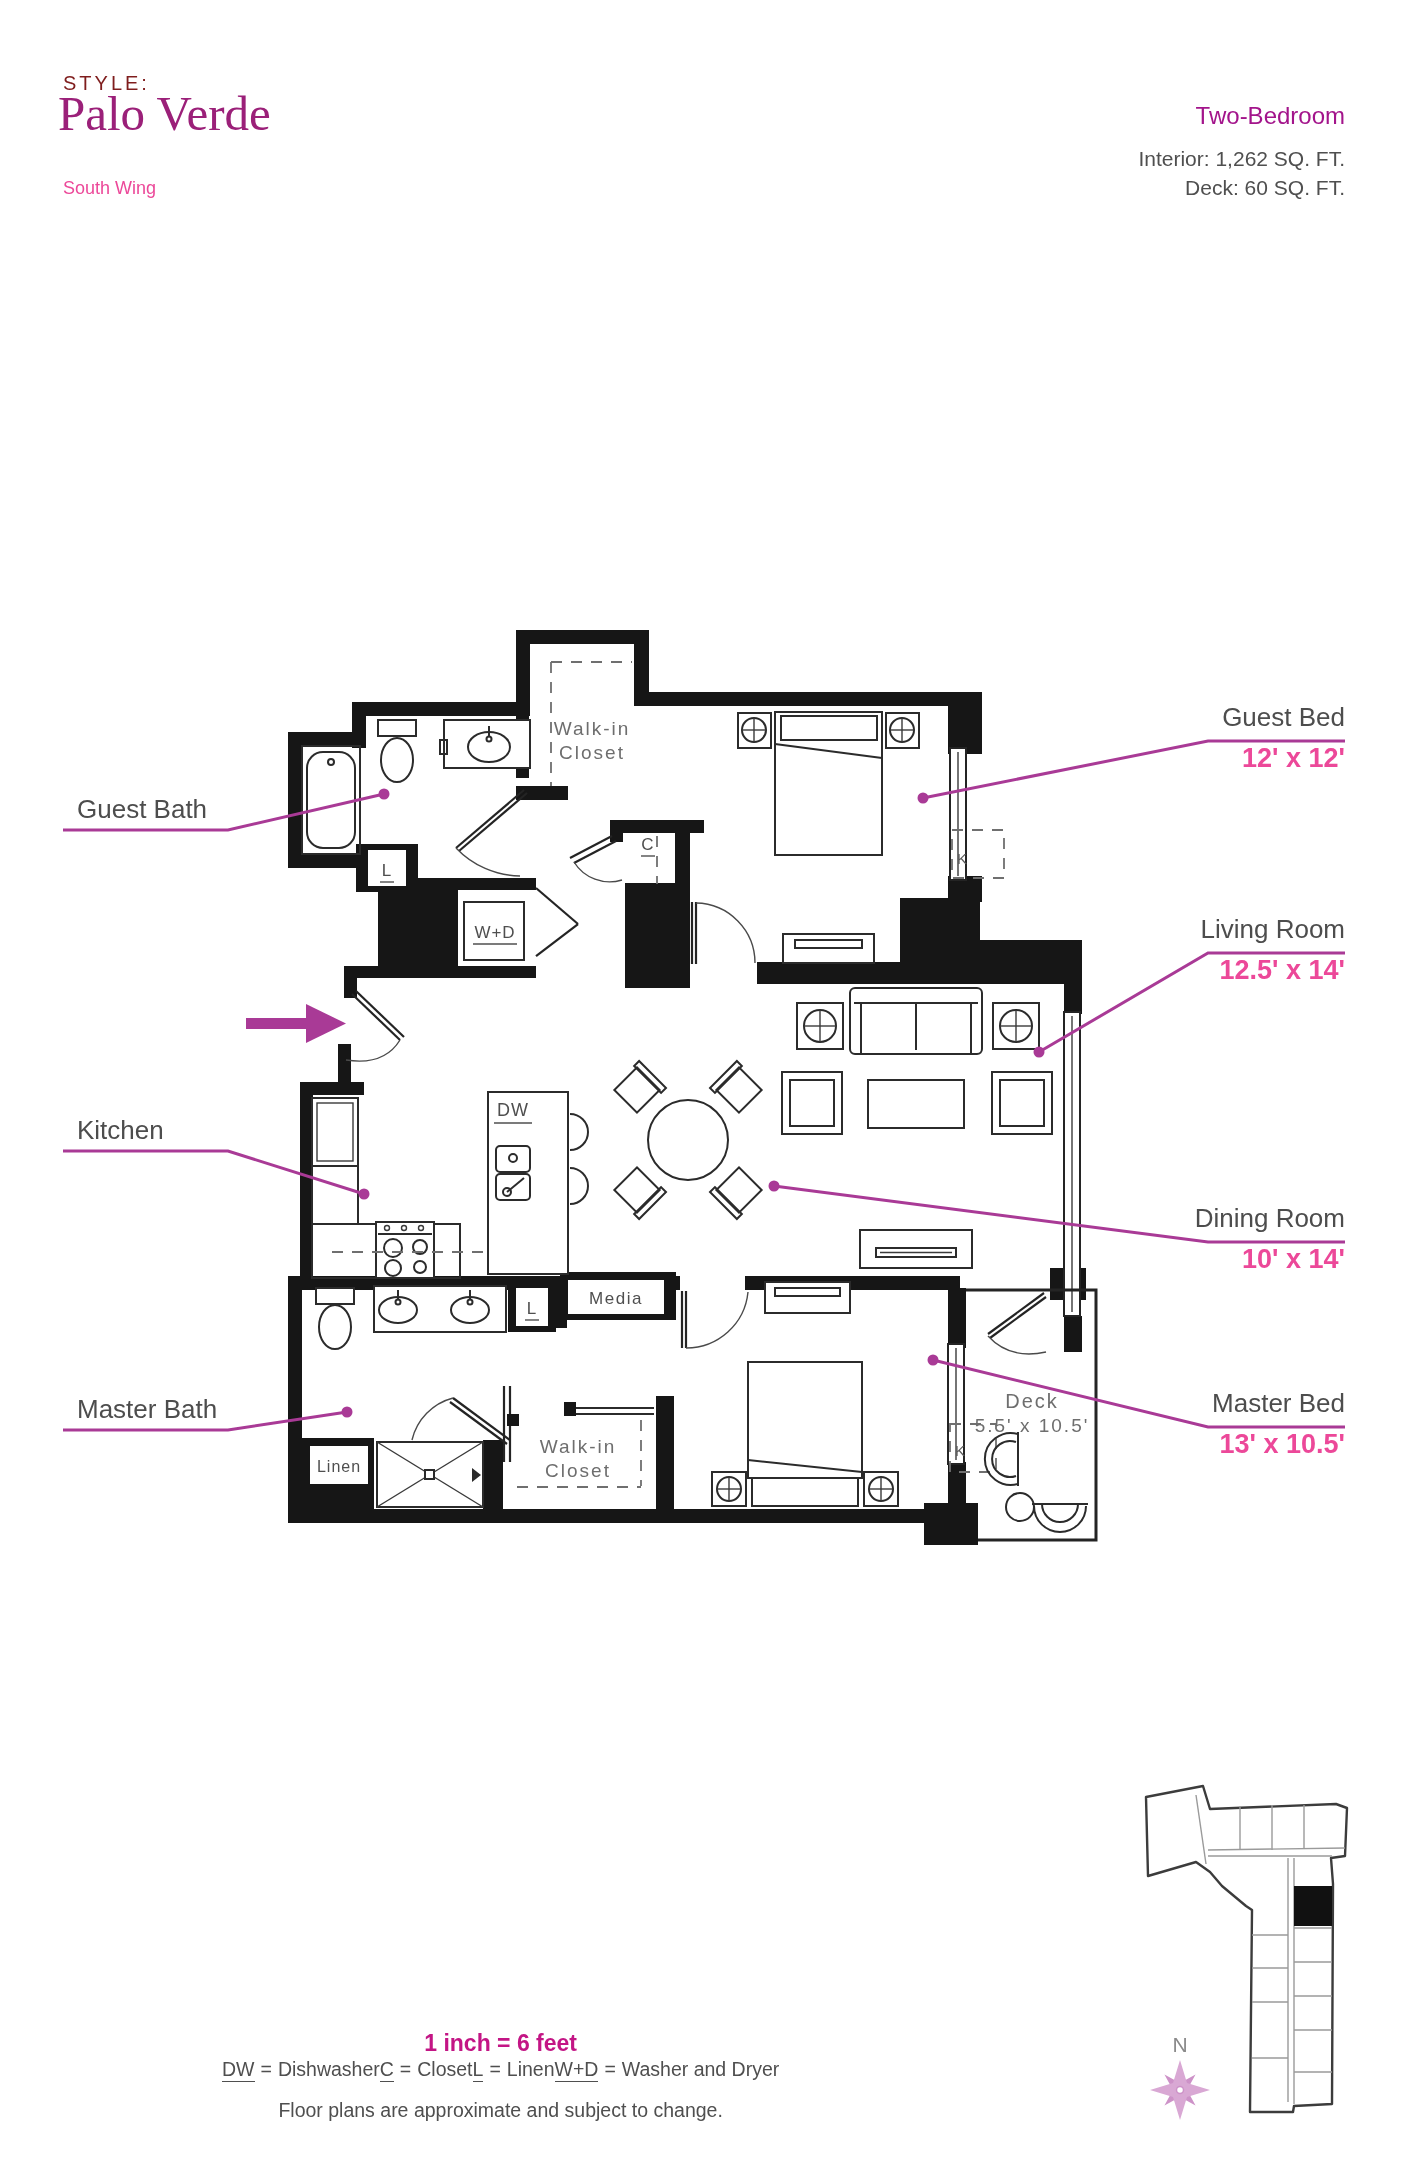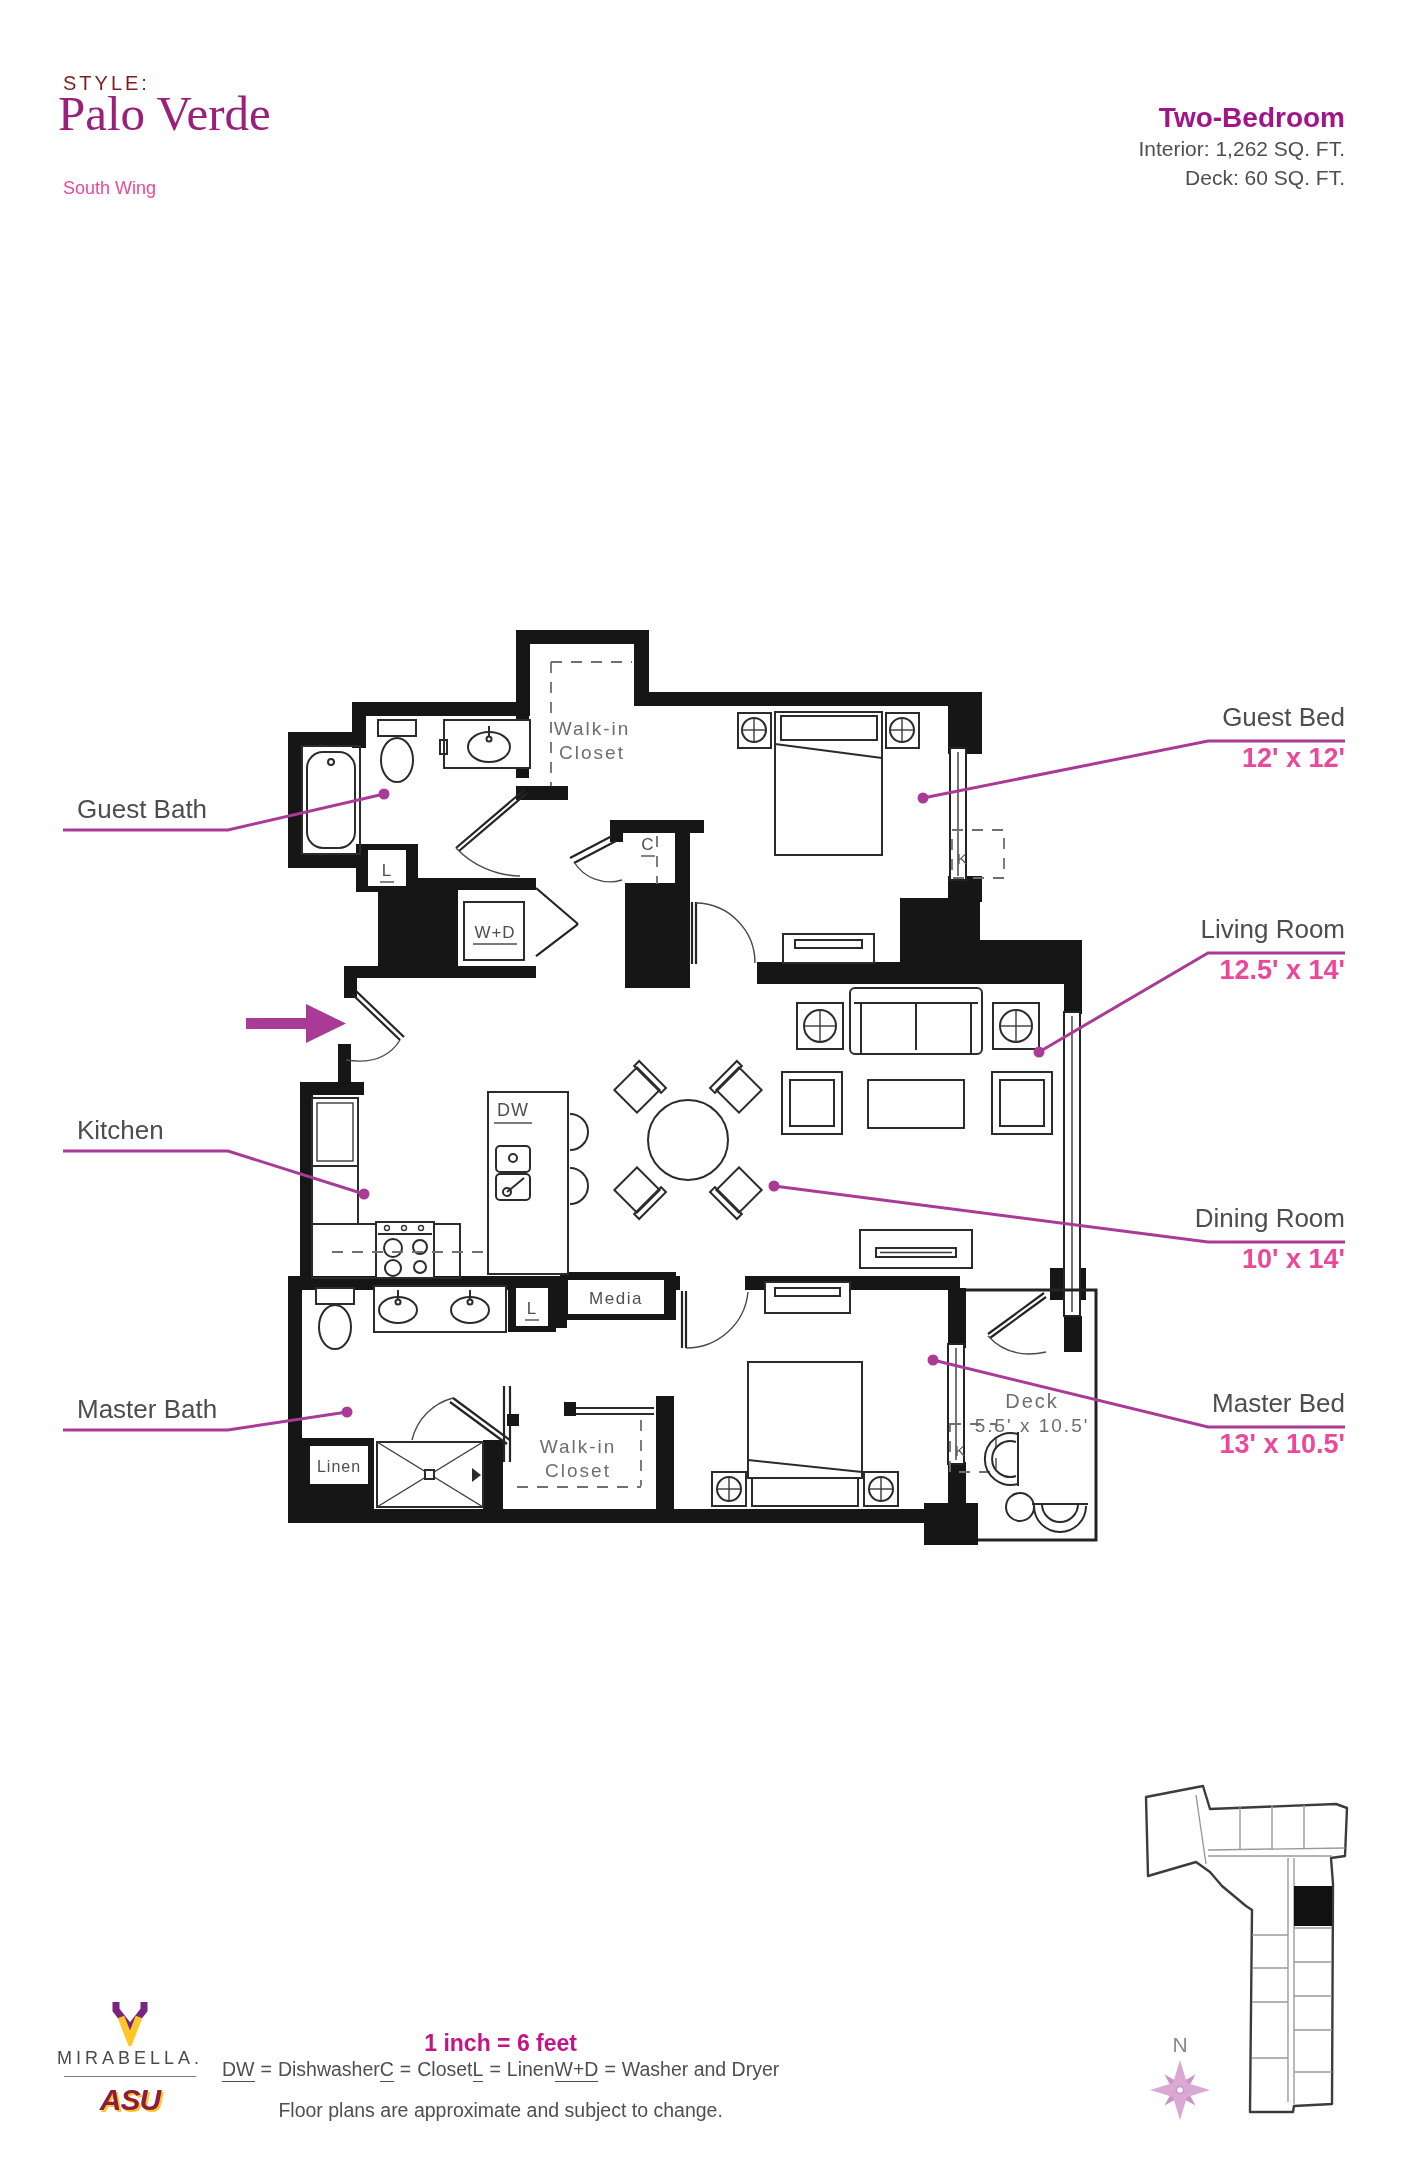--- a/index.html
+++ b/index.html
@@ -29,21 +29,21 @@
   .map-unit{fill:#111111;}
   .compass-main{fill:var(--c-compass,#D9A8D4);}
   .compass-small{fill:var(--c-compass2,#CD92C8);}
   .ntext{fill:#8a8a8a;font-size:21px;text-anchor:middle;}
   
   .style-label{left:63px;top:72px;font-size:20px;letter-spacing:3px;color:#7f1d1d;}
   .title{left:58px;top:88px;font-family:"Liberation Serif","DejaVu Serif",serif;
          font-size:49px;line-height:1.05;color:var(--c-title,#9B2079);}
   .subtitle{left:63px;top:178px;font-size:18px;color:#ec4899;}
   .summary{right:63px;top:102px;text-align:right;}
-  .summary .type{font-size:28px;font-weight:bold;color:var(--c-accent,#A3148B);margin-bottom:0;}
+  .summary .type{font-size:24px;font-weight:normal;color:var(--c-accent,#A3148B);margin-bottom:14px;}
   .summary .line{font-size:21px;color:#4f4f4f;line-height:29px;}
   .callout{color:#4d4d4d;font-size:26px;line-height:34px;white-space:nowrap;}
   .callout .dims{font-weight:bold;color:#ec4899;font-size:27px;margin-top:7px;}
   .co-right{right:63px;text-align:right;}
   .co-left{left:77px;text-align:center;}
   .legend{left:222px;top:2031px;color:#4f4f4f;text-align:center;}
   .legend .scale{color:var(--c-scale_text,#C31585);font-weight:bold;font-size:23px;line-height:24px;}
   .legend .row{display:flex;font-size:19.5px;line-height:21px;margin-top:4px;}
   .legend .row .abbr{border-bottom:1.5px solid #4f4f4f;padding-bottom:1px;}
   .legend .row .eq{margin:0 6px;}
@@ -496,29 +496,20 @@
   <div class="abs callout co-left" style="top:792px">
     <div>Guest Bath</div>
   </div>
   <div class="abs callout co-left" style="top:1113px">
     <div>Kitchen</div>
   </div>
   <div class="abs callout co-left" style="top:1392px">
     <div>Master Bath</div>
   </div>
 
-  <div class="abs brand">
-    <svg width="52" height="50" viewBox="0 0 48 50" style="margin:0 auto">
-      <path d="M10 6 V14 L24 32 L38 14 V6" fill="none" stroke="var(--c-mirabella_purple,#7A2482)" stroke-width="7"></path>
-      <path d="M15 21 L24 44 L33 21" fill="none" stroke="var(--c-asu_gold,#FFC627)" stroke-width="7"></path>
-    </svg>
-    <div class="mtext">MIRABELLA.</div>
-    <hr class="rule">
-    <span class="asu">ASU</span>
-  </div>
 
   <div class="abs legend">
     <div class="scale">1 inch = 6 feet</div>
     <div class="row">
       <span><span class="abbr">DW</span><span class="eq">=</span><span>Dishwasher</span></span>
       <span><span class="abbr">C</span><span class="eq">=</span><span>Closet</span></span>
       <span><span class="abbr">L</span><span class="eq">=</span><span>Linen</span></span>
       <span><span class="abbr">W+D</span><span class="eq">=</span><span>Washer and Dryer</span></span>
     </div>
     <div class="disc">Floor plans are approximate and subject to change.</div>

